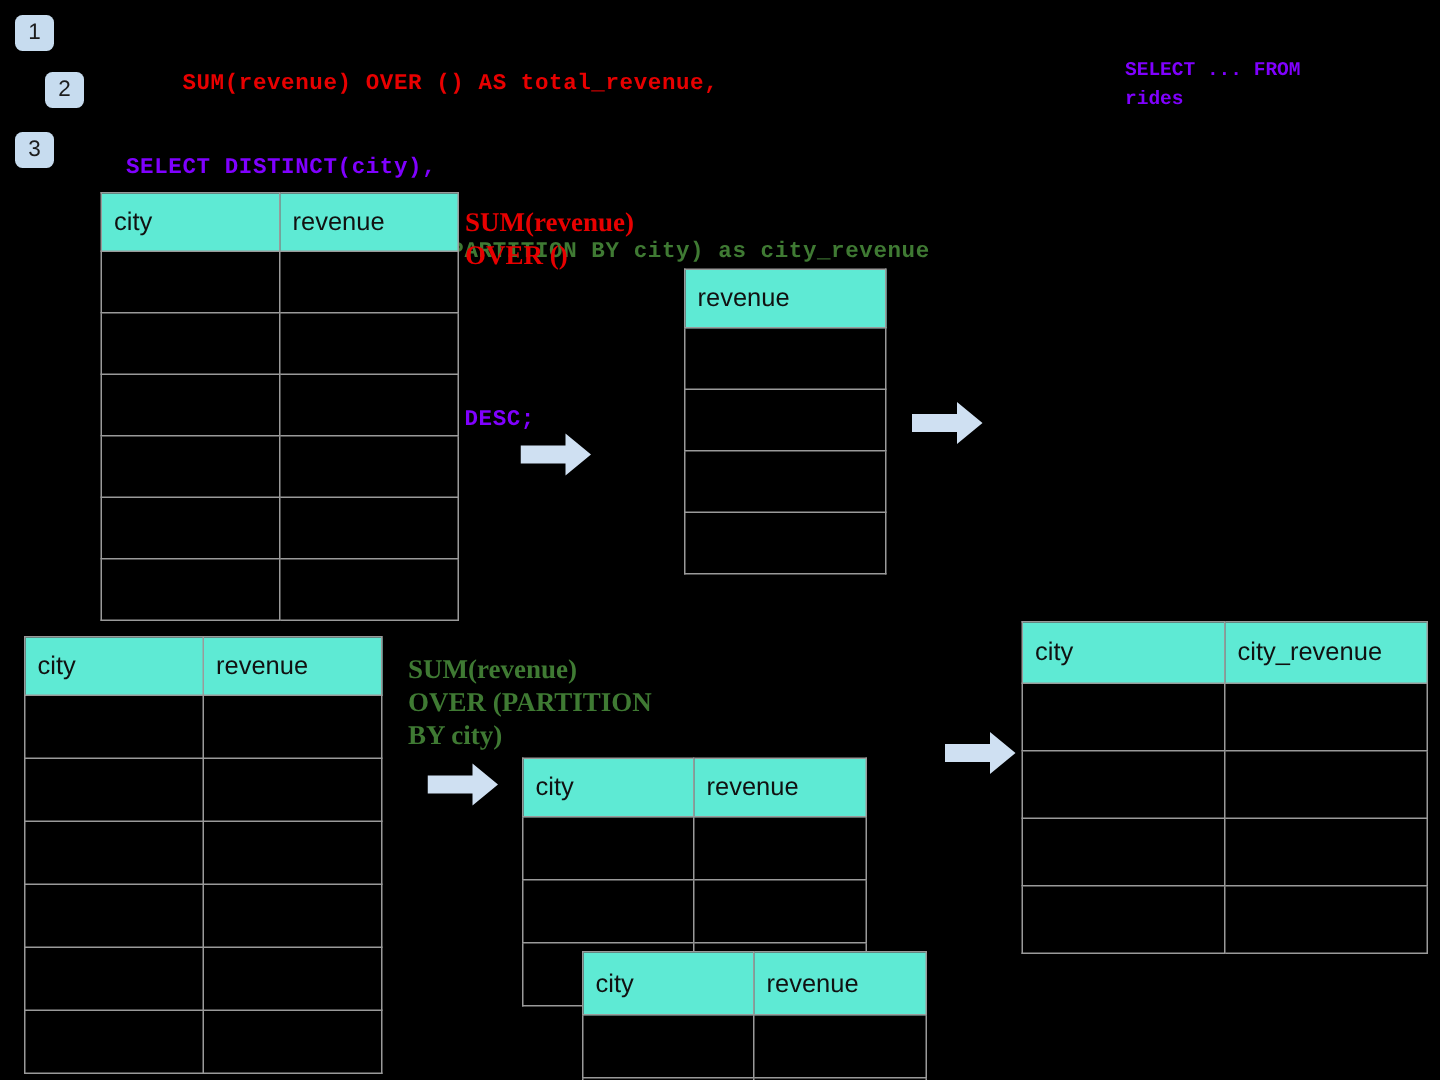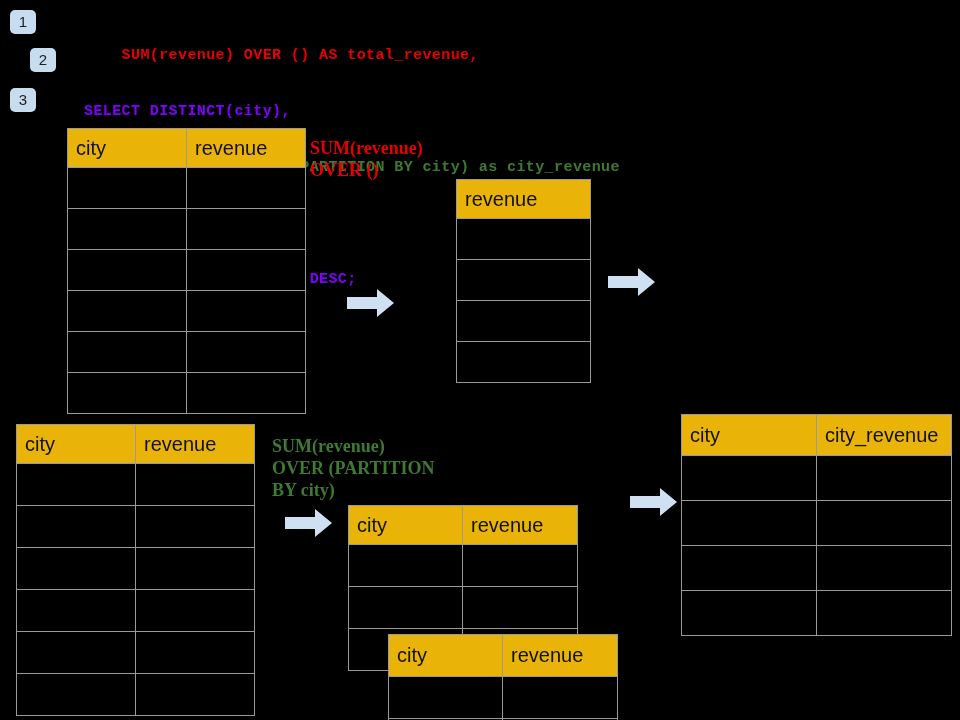--- a/index.html
+++ b/index.html
@@ -70,24 +70,24 @@
     border-collapse: collapse;
     table-layout: fixed;
     background: #000;
   }
   .tbl th, .tbl td {
     border: 1px solid #9a9a9a;
     padding: 0;
     margin: 0;
   }
   .tbl th {
-    background: #eab308;
+    background: #5eead4;
     color: #111111;
     font-family: "Liberation Sans", sans-serif;
-    font-size: 20px;
+    font-size: 17px;
     font-weight: 400;
     text-align: left;
     padding-left: 8px;
   }
   .tbl td {
     background: #000000;
   }
 
   
   .arrow {
@@ -104,20 +104,22 @@
   <div class="badge" style="left:10px; top:88px;">3</div>
 
   <div class="code" style="left:84px; top:11px;">
     <div class="code-line c-red">    SUM(revenue) OVER () AS total_revenue,</div>
     <div class="code-line c-purple">SELECT DISTINCT(city),</div>
     <div class="code-line c-green">    SUM(revenue) OVER (PARTITION BY city) as city_revenue</div>
     <div class="code-line c-purple">  FROM rides</div>
     <div class="code-line c-purple">  ORDER by city_revenue DESC;</div>
   </div>
 
+  <div class="annot-small" style="left:750px; top:37px;">SELECT ... FROM
+rides</div>
 
   <div class="annot c-red" style="left:310px; top:137px;">SUM(revenue)
 OVER ()</div>
 
   <div class="annot c-green" style="left:272px; top:435px;">SUM(revenue)
 OVER (PARTITION
 BY city)</div>
 
   <svg class="arrow" style="left:347px; top:288px;" width="48" height="30" viewBox="0 0 48 30">
     <polygon points="0,9 30,9 30,1 47,15 30,29 30,21 0,21" fill="#cfe0f2"></polygon>

